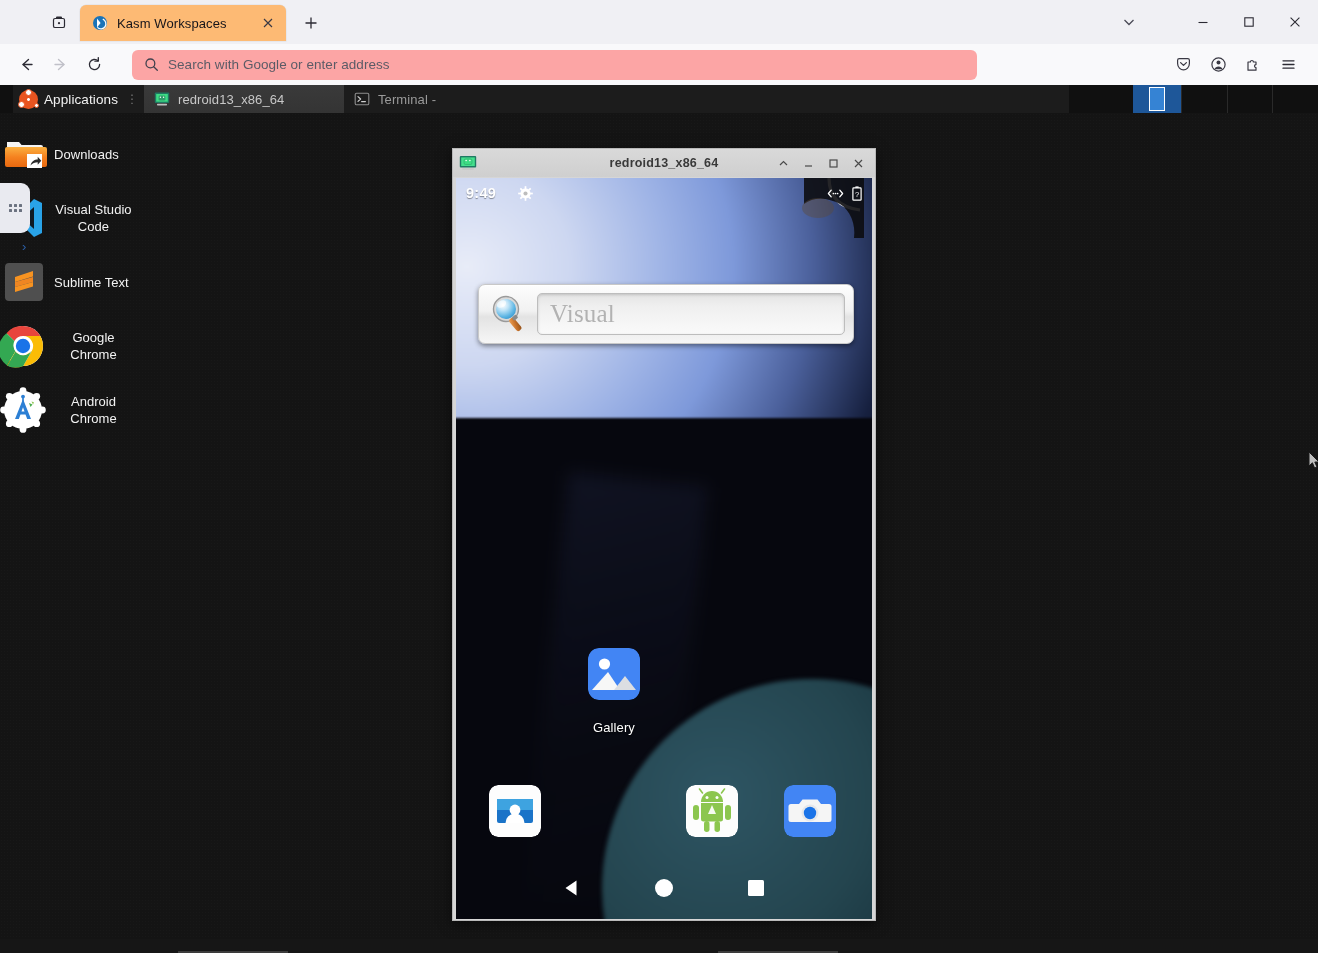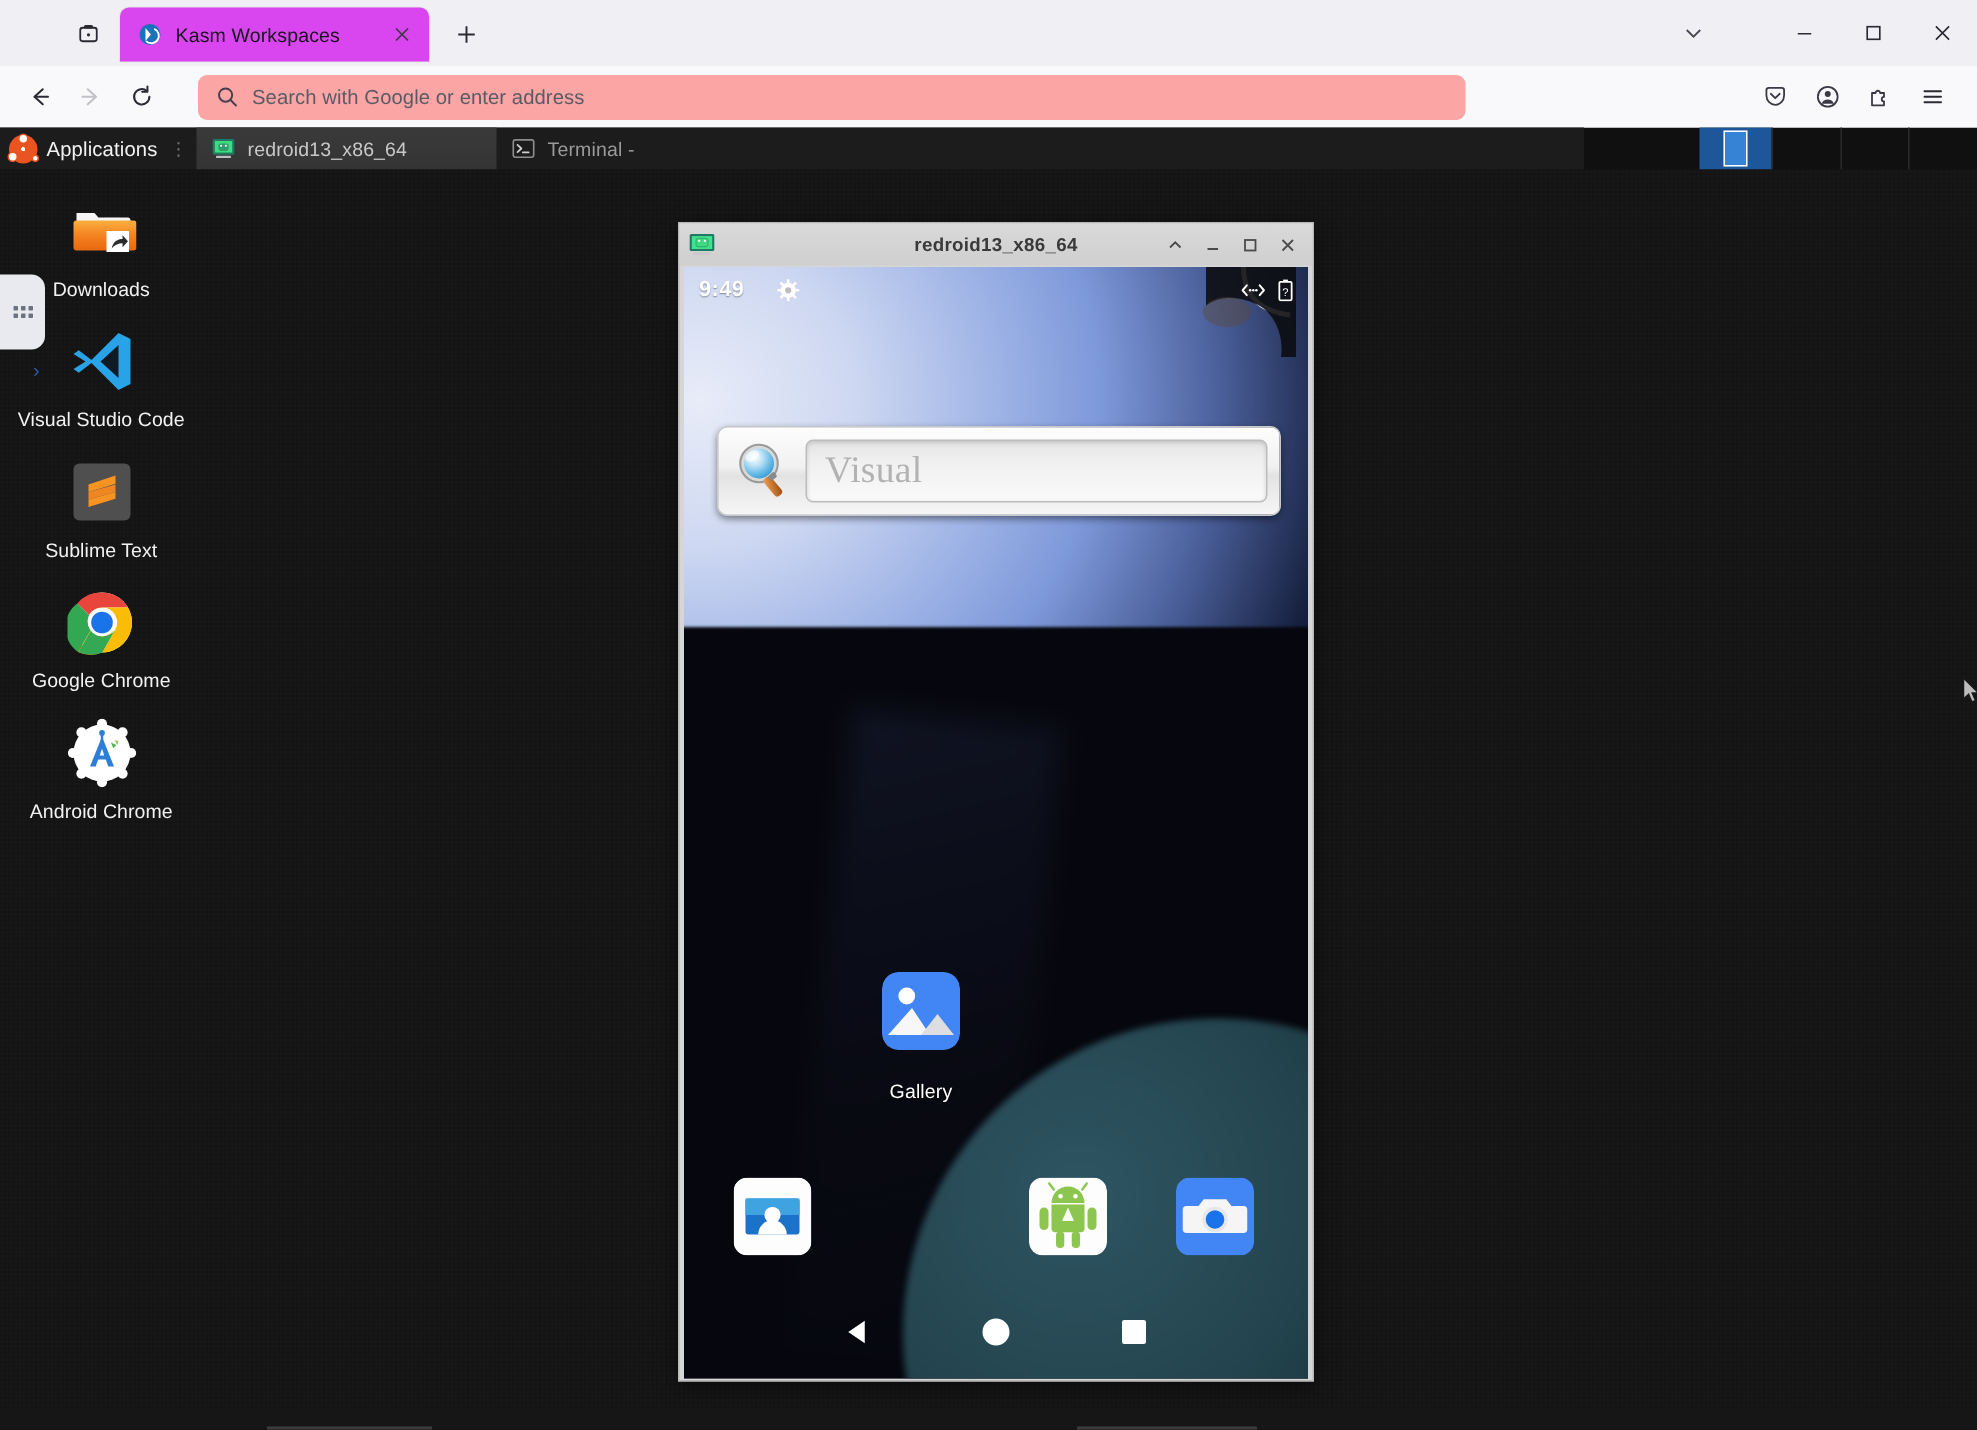--- a/index.html
+++ b/index.html
@@ -10,21 +10,21 @@
     background:#101010;
   }
 
   
   #browser { position:absolute; left:0; top:0; width:1318px; height:85px; background:#f0f0f4; }
 
   .tabstrip { position:absolute; left:0; top:0; width:1318px; height:44px; background:#f0f0f4; display:flex; align-items:flex-end; }
   .fx-listall { width:34px; height:34px; margin:0 4px 4px 42px; display:flex; align-items:center; justify-content:center; border-radius:4px; }
   .tab {
     position:relative; height:36px; width:206px; margin-bottom:3px;
-    background:#d946ef; border-radius:6px 6px 0 0;
+    background:#fdba74; border-radius:6px 6px 0 0;
     display:flex; align-items:center; padding:0 8px 0 12px; gap:9px;
     box-shadow:0 0 0 0.5px rgba(0,0,0,0.07);
   }
   .tab .favicon { width:16px; height:16px; flex:0 0 16px; display:block; }
   .tab .tab-title { flex:1; font-size:13px; color:#15141a; white-space:nowrap; overflow:hidden; text-overflow:ellipsis; letter-spacing:0.1px; }
   .tab .tab-close { width:20px; height:20px; display:flex; align-items:center; justify-content:center; border-radius:4px; }
   .newtab { width:30px; height:30px; margin:0 0 6px 10px; display:flex; align-items:center; justify-content:center; border-radius:4px; }
 
   .wincontrols { position:absolute; right:0; top:0; height:44px; display:flex; align-items:center; }
   .wincontrols .wc { width:46px; height:40px; display:flex; align-items:center; justify-content:center; }
@@ -35,21 +35,21 @@
   .urlbar {
     flex:1; height:30px; margin:0 12px 0 20px; max-width:845px;
     background:#fca5a5; border-radius:6px;
     display:flex; align-items:center; gap:9px; padding:0 12px;
   }
   .urlbar .placeholder { font-size:13.5px; color:#5b5b66; letter-spacing:0.05px; }
   .navbar-right { margin-left:auto; display:flex; align-items:center; gap:3px; padding-right:4px; }
 
   
   #xfce-panel {
-    position:absolute; left:0; top:85px; width:1056px; height:28px;
+    position:absolute; left:13px; top:85px; width:1056px; height:28px;
     background:#1c1c1c;
     display:flex; align-items:center;
   }
   .appsmenu { display:flex; align-items:center; gap:6px; padding:0 6px 0 6px; height:28px; }
   .ubuntu-logo { width:19px; height:19px; border-radius:50%; background:radial-gradient(circle at 50% 50%, #ffffff 0 10%, #e95420 11% 100%); position:relative; flex:0 0 19px; }
   .ubuntu-logo:before, .ubuntu-logo:after, .ubuntu-logo span {
     content:""; position:absolute; width:5px; height:5px; border-radius:50%; background:#fff; border:1px solid #e95420;
   }
   .ubuntu-logo:before { top:-1px; left:6px; }
   .ubuntu-logo:after { bottom:1px; left:-1px; }
@@ -74,21 +74,21 @@
 
   
   #desktop {
     position:absolute; left:0; top:113px; width:1318px; height:840px;
     background:#141414;
     background-image:
       radial-gradient(rgba(255,255,255,0.017) 1px, transparent 1px);
     background-size:3px 3px;
   }
   .desk-icons { position:absolute; left:0; top:17px; width:135px; }
-  .desk-icon { width:135px; margin-bottom:16px; display:flex; flex-direction:column; align-items:center; gap:6px; }
+  .desk-icon { width:135px; margin-bottom:16px; display:flex; flex-direction:row; align-items:center; gap:6px; }
   .desk-icon .glyph { width:48px; height:48px; display:flex; align-items:center; justify-content:center; }
   .desk-icon .caption { font-size:13px; color:#f2f2f2; text-align:center; line-height:17px; max-width:112px; letter-spacing:0.05px; }
 
   
   .kasm-tab {
     position:absolute; left:0; top:70px; width:30px; height:50px;
     background:#e9eaf0; border-radius:0 9px 9px 0;
     display:flex; align-items:center; justify-content:center;
   }
   .kasm-dots { display:grid; grid-template-columns:repeat(3,3px); gap:2px; }

